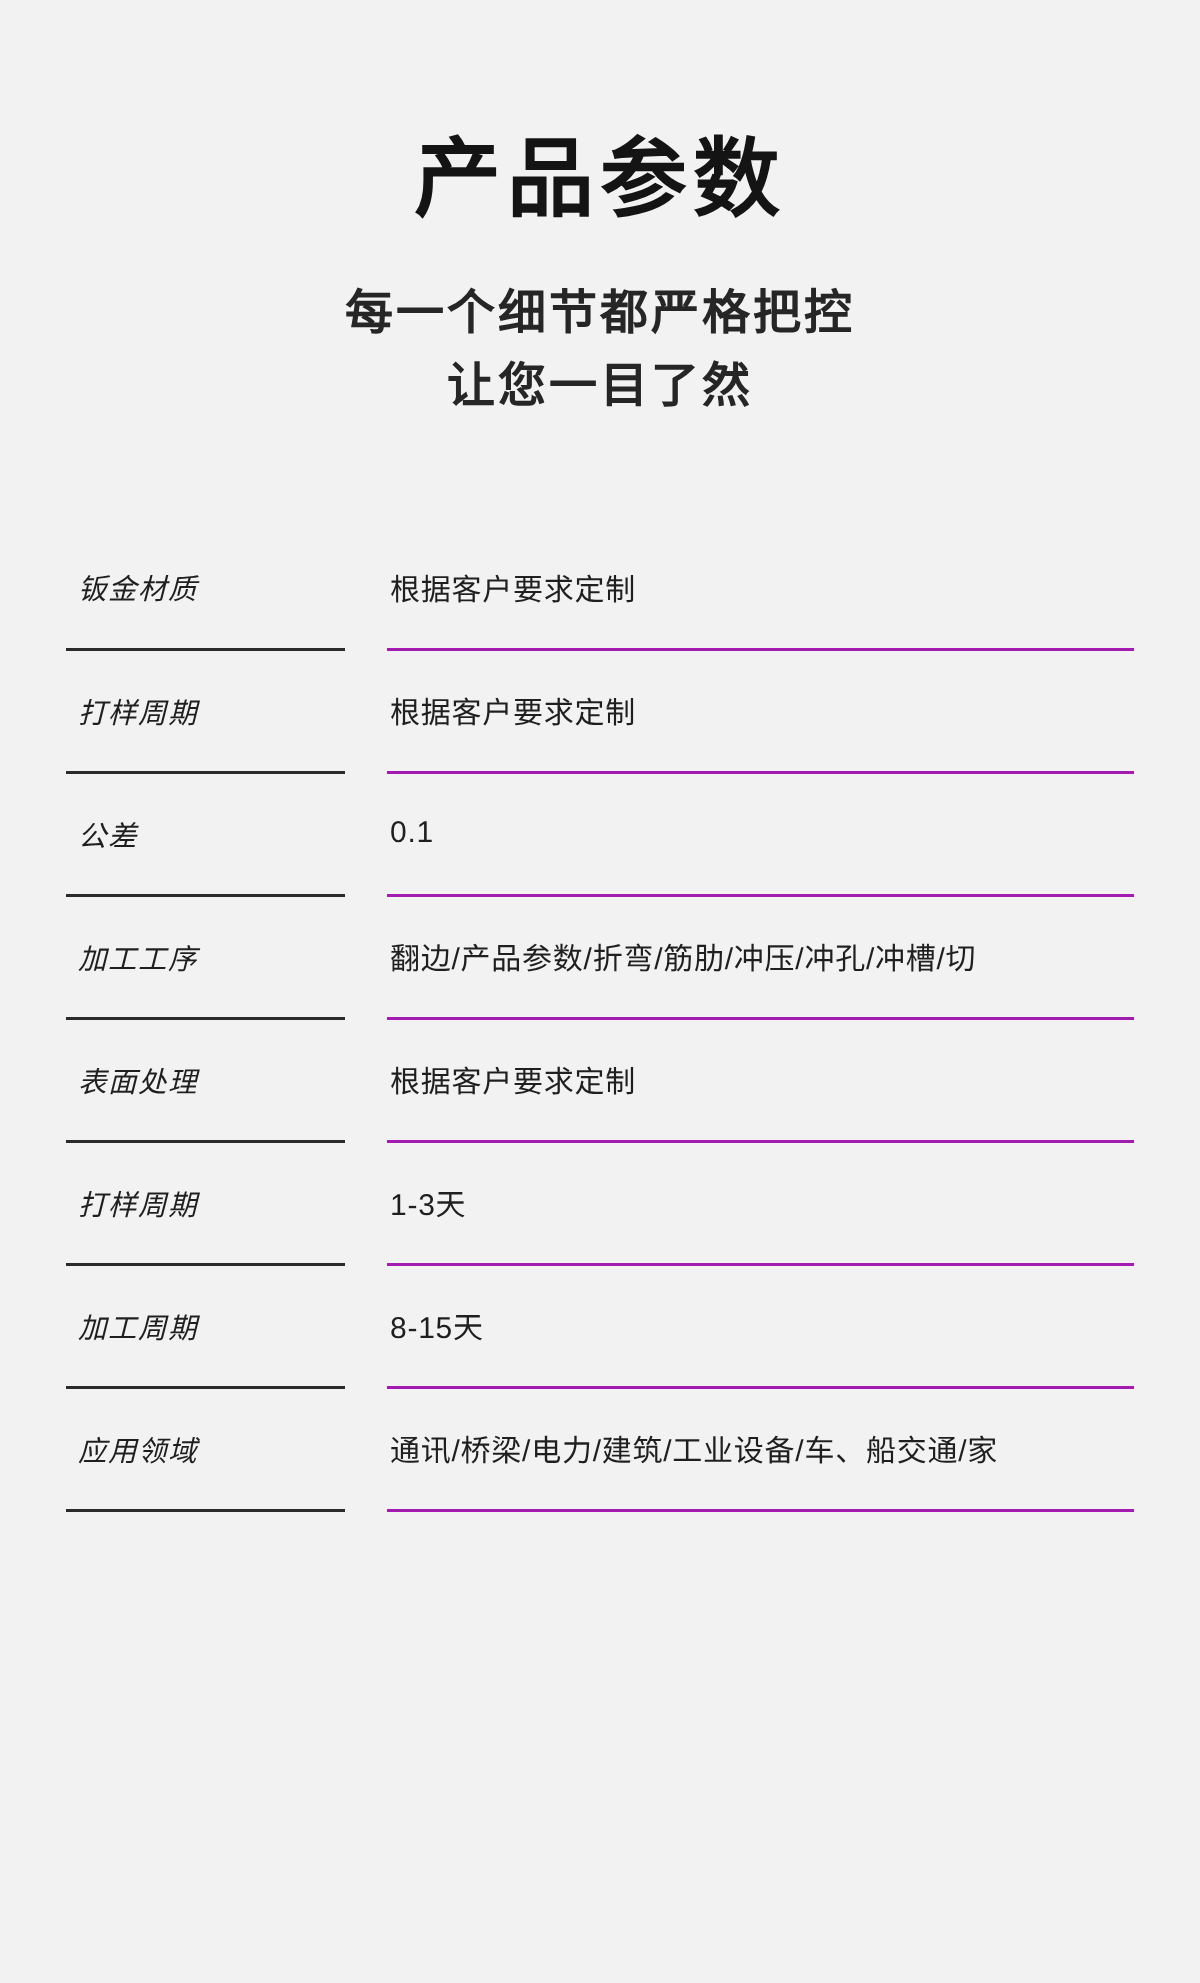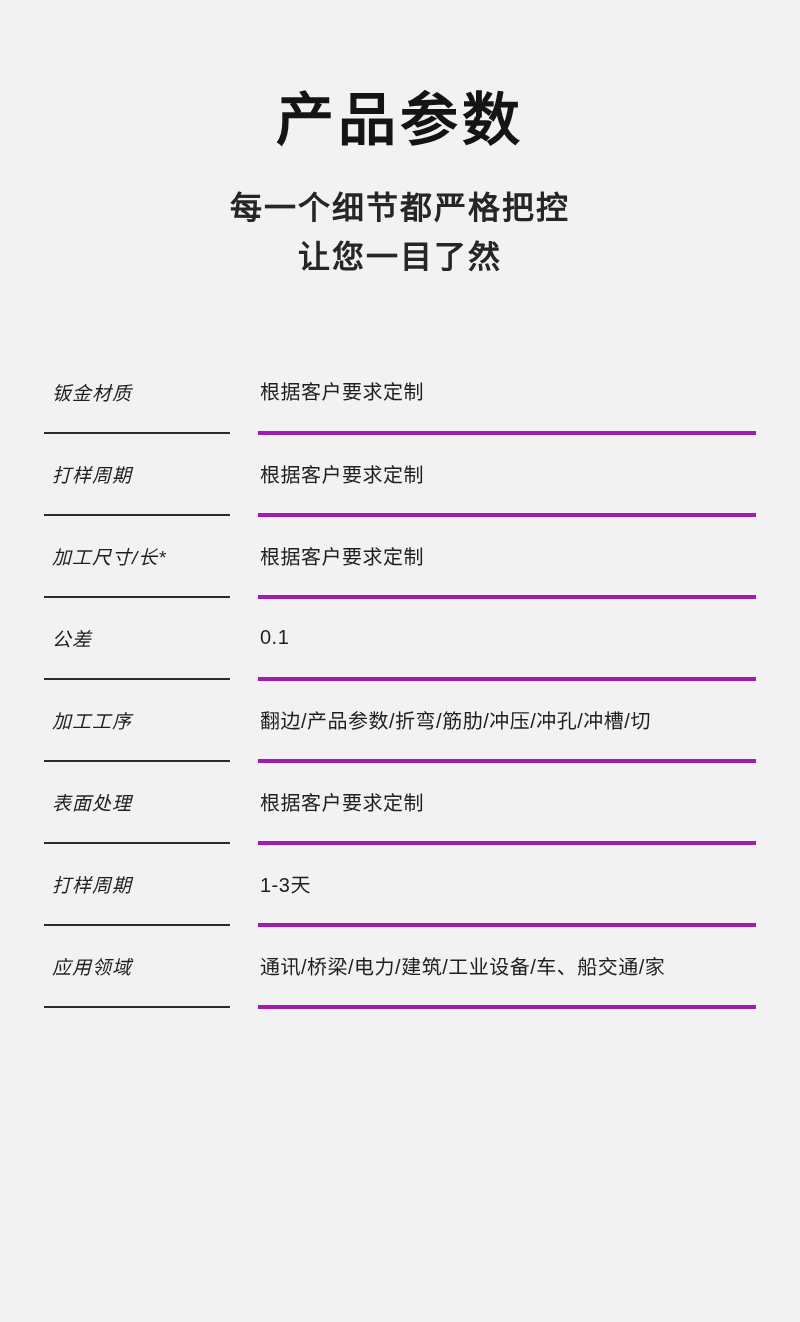--- a/index.html
+++ b/index.html
@@ -77,21 +77,21 @@
 
   .spec-gap {
     width: 26px;
     border-bottom: none;
   }
 
   .spec-value {
     font-size: 20px;
     color: #1f1f1f;
     letter-spacing: 0.5px;
-    border-bottom: 4px solid #a21caf;
+    border-bottom: 2px solid #a21caf;
     padding: 0 0 0 2px;
     vertical-align: middle;
     white-space: nowrap;
     overflow: hidden;
   }
 </style>
 </head>
 <body>
 
 <div class="page">
@@ -110,45 +110,45 @@
         <td class="spec-label">钣金材质</td>
         <td class="spec-gap"></td>
         <td class="spec-value">根据客户要求定制</td>
       </tr>
       <tr class="spec-row">
         <td class="spec-label">打样周期</td>
         <td class="spec-gap"></td>
         <td class="spec-value">根据客户要求定制</td>
       </tr>
       <tr class="spec-row">
-        <td class="spec-label">加工尺寸/长*</td>
-        <td class="spec-gap"></td>
-        <td class="spec-value">根据客户要求定制</td>
-      </tr>
-      <tr class="spec-row">
         <td class="spec-label">公差</td>
         <td class="spec-gap"></td>
         <td class="spec-value">0.1</td>
       </tr>
       <tr class="spec-row">
         <td class="spec-label">加工工序</td>
         <td class="spec-gap"></td>
         <td class="spec-value">翻边/产品参数/折弯/筋肋/冲压/冲孔/冲槽/切</td>
       </tr>
       <tr class="spec-row">
         <td class="spec-label">表面处理</td>
         <td class="spec-gap"></td>
         <td class="spec-value">根据客户要求定制</td>
       </tr>
       <tr class="spec-row">
         <td class="spec-label">打样周期</td>
         <td class="spec-gap"></td>
         <td class="spec-value">1-3天</td>
       </tr>
       <tr class="spec-row">
+        <td class="spec-label">加工周期</td>
+        <td class="spec-gap"></td>
+        <td class="spec-value">8-15天</td>
+      </tr>
+      <tr class="spec-row">
         <td class="spec-label">应用领域</td>
         <td class="spec-gap"></td>
         <td class="spec-value">通讯/桥梁/电力/建筑/工业设备/车、船交通/家</td>
       </tr>
     </tbody>
   </table>
 
 </div>
 
 </body></html>

